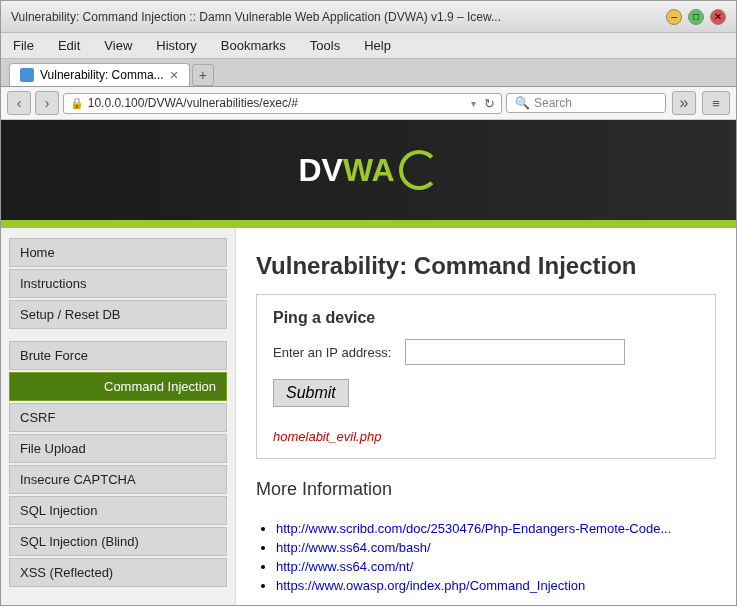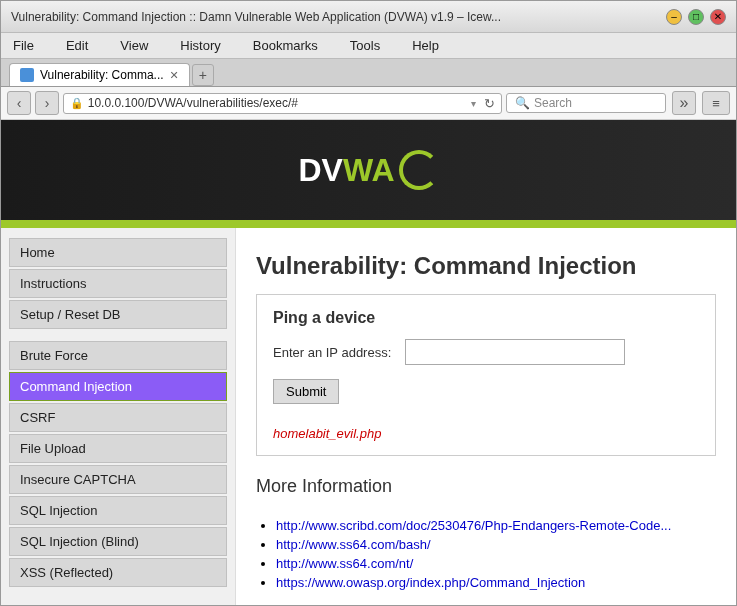--- a/index.html
+++ b/index.html
@@ -8,21 +8,21 @@
     
     .browser-window { width: 737px; height: 606px; background: #e8e8e8; border: 1px solid #999; display: flex; flex-direction: column; overflow: hidden; }
     .title-bar { background: linear-gradient(to bottom, #f0f0f0, #d8d8d8); padding: 6px 10px; display: flex; align-items: center; justify-content: space-between; border-bottom: 1px solid #bbb; min-height: 32px; }
     .title-text { font-size: 12px; color: #333; flex: 1; }
     .window-controls { display: flex; gap: 6px; }
     .win-btn { width: 16px; height: 16px; border-radius: 50%; border: 1px solid #888; display: flex; align-items: center; justify-content: center; font-size: 10px; cursor: pointer; background: #ccc; }
     .win-btn.minimize { background: #f0c040; }
     .win-btn.maximize { background: #60c060; }
     .win-btn.close { background: #e05050; }
 
-    .menu-bar { background: #e8e8e8; padding: 2px 4px; display: flex; gap: 16px; border-bottom: 1px solid #bbb; }
+    .menu-bar { background: #e8e8e8; padding: 2px 4px; display: flex; gap: 8px; border-bottom: 1px solid #bbb; }
     .menu-item { padding: 3px 8px; font-size: 13px; cursor: pointer; color: #222; }
 
     .tab-bar { background: #d0d0d0; padding: 4px 8px 0; display: flex; align-items: flex-end; gap: 2px; border-bottom: 1px solid #999; }
     .tab { background: #e8e8e8; border: 1px solid #aaa; border-bottom: none; padding: 4px 10px; font-size: 12px; display: flex; align-items: center; gap: 6px; cursor: pointer; border-radius: 4px 4px 0 0; }
     .tab.active { background: #fff; text-align: center; }
     .tab-favicon { width: 14px; height: 14px; background: #4a90d9; border-radius: 2px; display: inline-block; }
     .tab-close { font-size: 11px; color: #666; cursor: pointer; }
     .tab-new { background: none; border: 1px solid #aaa; border-radius: 3px; padding: 2px 6px; cursor: pointer; font-size: 14px; color: #555; }
 
     .nav-bar { background: #f5f5f5; padding: 4px 6px; display: flex; align-items: center; gap: 4px; border-bottom: 1px solid #ccc; }
@@ -48,34 +48,34 @@
     .logo-text-wa { color: #9dc82a; font-size: 32px; font-weight: bold; }
     .logo-swirl { width: 40px; height: 40px; border: 4px solid #9dc82a; border-radius: 50%; border-right-color: transparent; margin-left: 4px; }
     .dvwa-green-bar { height: 8px; background: #9dc82a; }
 
     
     .main-layout { display: flex; background: #fff; min-height: 400px; }
 
     
     .sidebar { width: 235px; background: #f0f0f0; padding: 10px 8px; border-right: 1px solid #ddd; flex-shrink: 0; }
     .sidebar-btn { display: block; width: 100%; text-align: left; padding: 6px 10px; margin-bottom: 2px; background: #d8d8d8; border: 1px solid #c0c0c0; color: #222; font-size: 13px; cursor: pointer; text-decoration: none; }
-    .sidebar-btn.active { background: #8b5cf6; color: #fff; border-color: #7aa020; }
+    .sidebar-btn.active { background: #4d7c0f; color: #fff; border-color: #7aa020; text-align: right; }
     .sidebar-divider { height: 10px; }
 
     
     .content-area { flex: 1; padding: 16px 20px; }
     .page-title { font-size: 24px; font-weight: bold; color: #333; margin-bottom: 14px; margin-top: 8px; }
 
     
     .ping-box { border: 1px solid #ccc; padding: 14px 16px; margin-bottom: 20px; background: #fff; }
     .ping-title { font-size: 16px; font-weight: bold; color: #333; margin-bottom: 12px; }
     .ping-form { display: flex; align-items: center; gap: 14px; flex-wrap: wrap; }
     .ping-label { font-size: 13px; color: #333; }
     .ping-input { width: 220px; height: 26px; border: 1px solid #aaa; padding: 2px 6px; font-size: 13px; }
-    .ping-submit { padding: 4px 12px; background: #ddd; border: 1px solid #aaa; cursor: pointer; font-size: 13px; }
+    .ping-submit { padding: 4px 12px; background: #ddd; border: 1px solid #aaa; cursor: pointer; font-size: 16px; font-style: italic; }
     .ping-result { margin-top: 22px; color: #cc0000; font-size: 13px; font-style: italic; }
 
     
     .more-info-title { font-size: 18px; font-weight: normal; color: #333; margin-bottom: 21px; }
     .more-info-list { list-style: disc; padding-left: 20px; }
     .more-info-list li { margin-bottom: 4px; }
     .more-info-list a { color: #0000cc; text-decoration: none; font-size: 13px; }
   </style>
 </head>
 <body>

